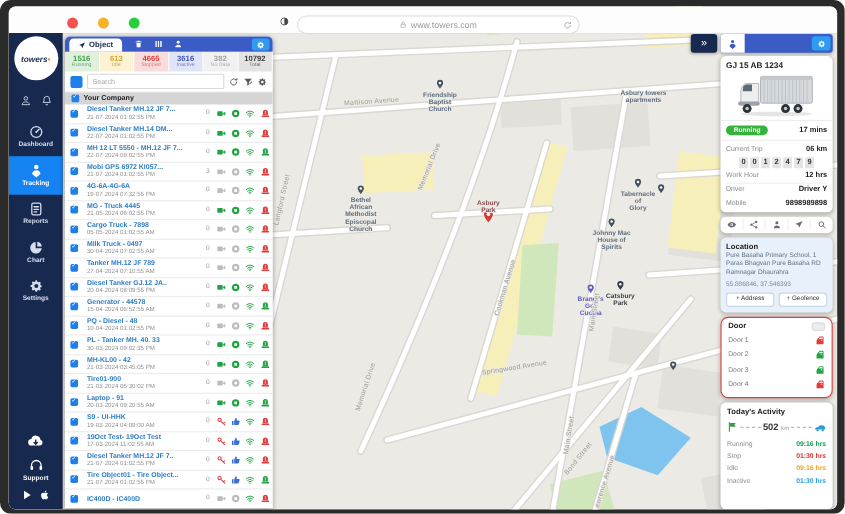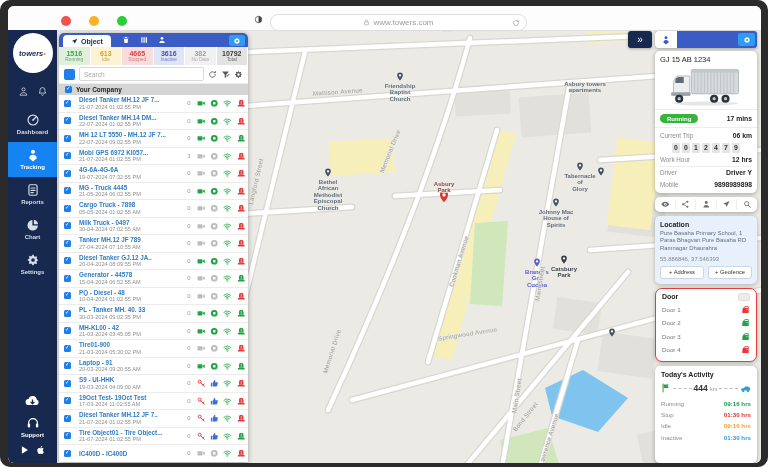--- a/index.html
+++ b/index.html
@@ -75,21 +75,21 @@
   .collapse-btn{position:absolute;left:628px;top:31px;width:24px;height:17px;background:#17294f;border-radius:3px;color:#fff;font-size:10px;display:flex;align-items:center;justify-content:center;box-shadow:0 1px 3px rgba(0,0,0,.3)}
   .right-tabbar{position:absolute;left:655px;top:31px;width:102px;height:17px;background:#3a5cc4;border-radius:3px;display:flex;align-items:center;box-shadow:0 1px 3px rgba(0,0,0,.3)}
   .rt-tab{width:22px;height:17px;background:#fff;border-radius:3px 0 0 3px;display:flex;align-items:center;justify-content:center;color:#3a5cc4}
   .rt-tab .ic{width:10px;height:10px}
   .rt-gear{margin-left:auto;margin-right:2px;width:17px;height:13px;background:#2f9bf3;border-radius:2.5px;color:#fff;display:flex;align-items:center;justify-content:center}
   .rt-gear .ic{width:8px;height:8px}
   
   .right-col{position:absolute;left:655px;top:51px;width:102px;height:412px;display:flex;flex-direction:column;gap:4px}
   .card{background:#fff;border-radius:5px;box-shadow:0 1px 4px rgba(0,0,0,.3);box-sizing:border-box}
   .vcard{padding:4px 5px 2px;flex:none}
-  .vtitle{font-size:7.5px;font-weight:normal;color:#1d1d1d}
+  .vtitle{font-size:7.5px;font-weight:bold;color:#1d1d1d}
   .truckwrap{display:flex;justify-content:center;padding:2px 0 1px}
   .hr{border-top:1px solid #ededed;margin:1px -5px}
   .statrow{display:flex;align-items:center;justify-content:space-between;padding:3px 0}
   .pill{background:#35b33a;color:#fff;font-size:6px;font-weight:bold;padding:1.5px 7px;border-radius:7px}
   .bold7{font-size:6.8px;font-weight:bold;color:#222}
   .lrow{display:flex;justify-content:space-between;align-items:center;padding:2.5px 0;font-size:6.3px;color:#8a8a8a}
   .odo{display:flex;justify-content:center;gap:1.5px;padding:2px 0 1px}
   .odig{width:8.5px;height:9.5px;background:#e4e4e4;color:#333;font-size:6.8px;font-weight:bold;display:flex;align-items:center;justify-content:center;border-radius:1px}
   .workrow{border-bottom:1px solid #eee}
   .toolbar{height:15px;display:flex;align-items:center;flex:none}
@@ -1085,21 +1085,21 @@
             </div>
      </div>
 
      <div class="card actcard">
        <div class="acttitle">Today's Activity</div>
        <div class="actsum">
          <svg class="ic flag">
                 <use href="#i-flag"></use>
               </svg>
          <span class="dashln"></span>
-         <span class="actkm"><span>444</span> <span class="unit">km</span></span>
+         <span class="actkm"><span>502</span> <span class="unit">km</span></span>
          <span class="dashln"></span>
          <svg class="ic car">
                 <use href="#i-car"></use>
               </svg>
        </div>
        <div id="act-rows">
               <div class="arow">
                 <span>Running</span>
                 <b class="cg">09:16 hrs</b>
               </div>

